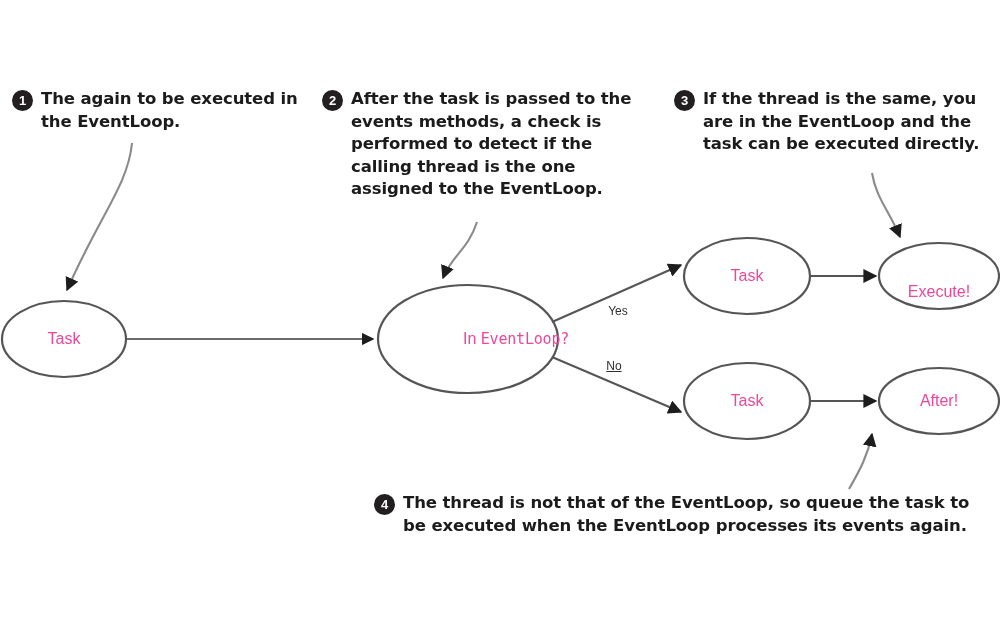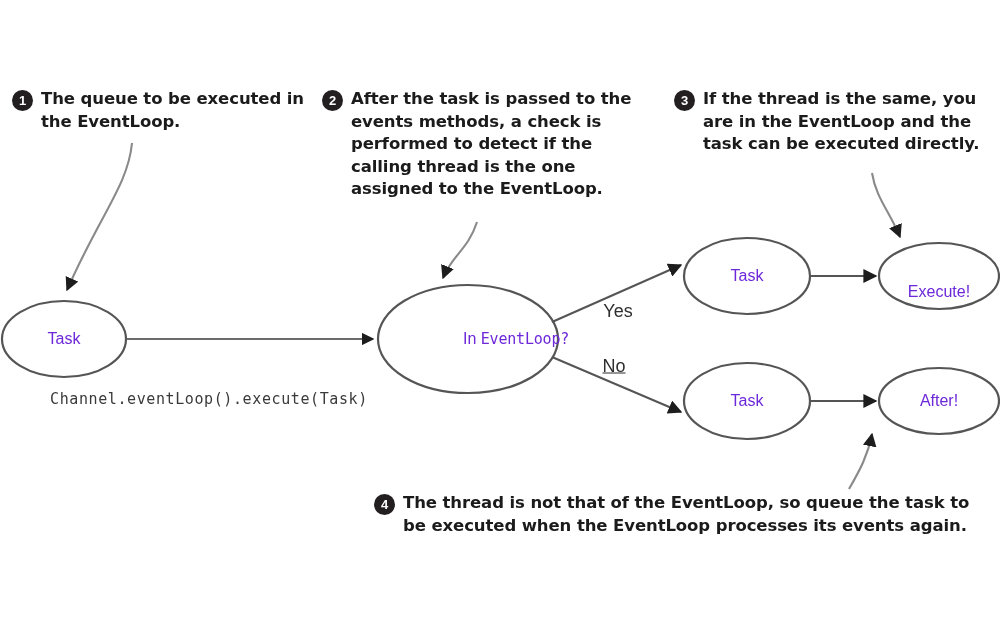--- a/index.html
+++ b/index.html
@@ -72,34 +72,34 @@
     letter-spacing: 0.6px;
     white-space: nowrap;
   }
 
   
   .node-label {
     position: absolute;
     transform: translate(-50%, -50%);
     font-family: "Liberation Sans", sans-serif;
     font-size: 16px;
-    color: #6d28d9;
+    color: #ec4899;
     white-space: nowrap;
     text-align: left;
   }
   .node-label.mono-mixed .mono {
     font-family: "DejaVu Sans Mono", monospace;
     font-size: 15px;
     letter-spacing: -0.2px;
   }
   .edge-label {
     position: absolute;
     transform: translate(-50%, -50%);
     font-family: "Liberation Sans", sans-serif;
-    font-size: 18px;
+    font-size: 12px;
     color: #2f2f2f;
     white-space: nowrap;
   }
 </style>
 </head>
 <body>
 
 <div id="page">
 
   <svg id="diagram-svg" viewBox="0 0 1000 628">
@@ -152,25 +152,24 @@
   <div class="node-label" style="left:939px; top:292px;">Execute!</div>
 
   <div class="node-label" style="left:747px; top:401px;">Task</div>
 
   <div class="node-label" style="left:939px; top:401px;">After!</div>
 
   <div class="edge-label" style="left:618px; top:311px;">Yes</div>
 
   <div class="edge-label" style="left:614px; top:366px;text-decoration:underline;">No</div>
 
-  <div id="code-caption">Channel.eventLoop().execute(Task)</div>
 
   <div class="callout" id="callout-1">
     <div class="badge">1</div>
-    <div class="callout-text">The queue to be executed in the EventLoop.</div>
+    <div class="callout-text">The again to be executed in the EventLoop.</div>
   </div>
 
   <div class="callout" id="callout-2">
     <div class="badge">2</div>
     <div class="callout-text">After the task is passed to the events methods, a check is performed to detect if the calling thread is the one assigned to the EventLoop.</div>
   </div>
 
   <div class="callout" id="callout-3">
     <div class="badge">3</div>
     <div class="callout-text">If the thread is the same, you are in the EventLoop and the task can be executed directly.</div>

